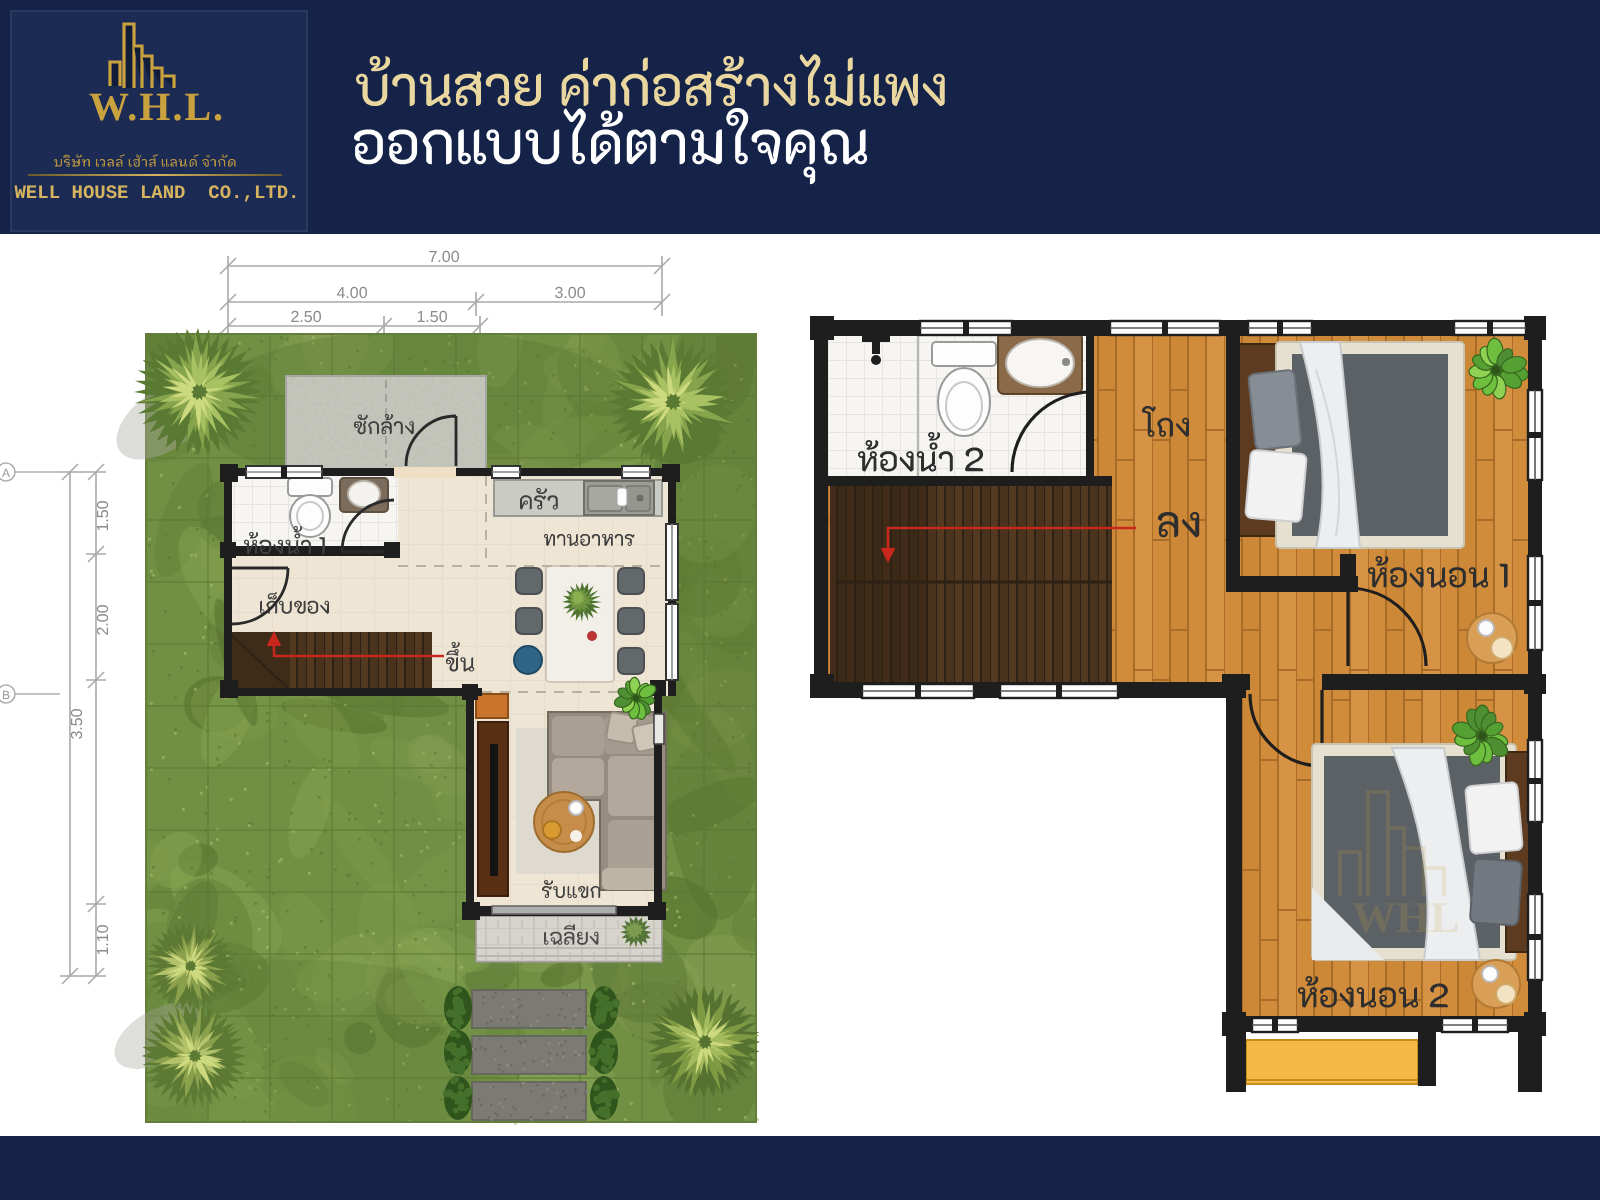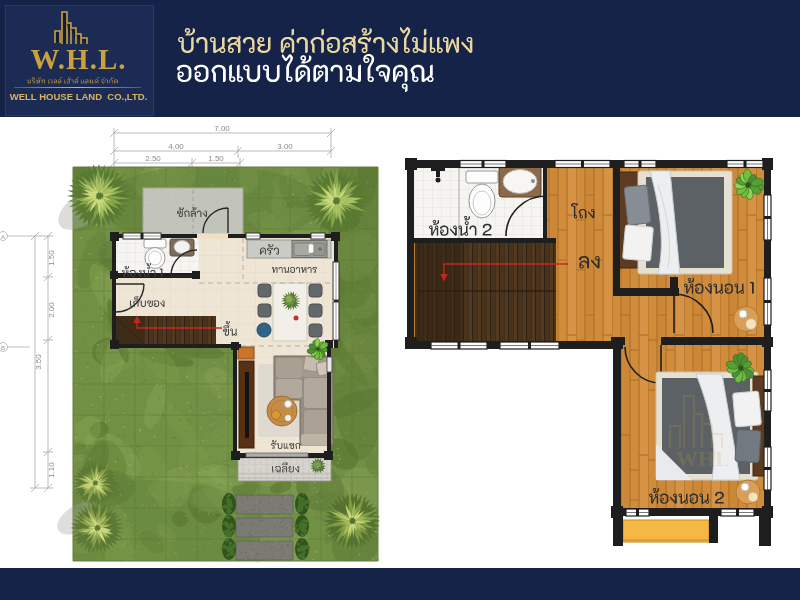--- a/index.html
+++ b/index.html
@@ -10,26 +10,26 @@
 <svg class="abs" style="left:52px;top:9px" width="40" height="40" viewBox="0 0 40 40">
 <g stroke="#c9a23f" stroke-width="1.6" fill="#101c3a">
 <path d="M3,34 L3,22 L8,22 L8,34"></path>
 <path d="M10,35 L10,3 L15,3 L15,35"></path>
 <path d="M15,14 L19,14 L19,35"></path>
 <path d="M19,19 L24,19 L24,35"></path>
 <path d="M24,25 L29,25 L29,35"></path>
 <path d="M29,29 L35,29 L35,35"></path>
 </g>
     </svg>
-<div class="abs" style="left:6px;top:43px;width:145px;text-align:center;font-family:'Liberation Serif',serif;font-weight:bold;font-size:29px;color:#c9a23f;letter-spacing:1px">W.H.L.</div>
+<div class="abs" style="left:6px;top:43px;width:145px;text-align:center;font-family:'Liberation Serif',serif;font-weight:bold;font-size:20px;color:#c9a23f;letter-spacing:1px">W.H.L.</div>
 <svg style="position:absolute;left:26px;top:76px" width="92.9" height="8.5" viewBox="0 0 92.9 8.5">
       <path d="M88.8,3.8L88.1,4.6L88.1,7.2L89.4,7.2L90.4,6.2L90.6,5.8L90.6,5.2L90.2,4.9L89.6,4.9L89.2,5.2L89.2,5.8L89.8,6.2L89.1,6.9L88.8,6.8L88.8,4.9L88.9,4.5L89.2,4.1L89.6,4.0L90.2,4.0L90.9,4.4L91.1,4.9L91.1,7.2L91.8,7.2L91.8,4.6L91.5,4.1L91.1,3.8L90.5,3.5L89.4,3.5ZM90.0,5.1L90.2,5.4L90.2,5.8L89.9,6.0L89.6,5.8L89.6,5.4ZM83.8,3.8L83.1,4.4L83.0,5.0L83.6,5.4L83.6,7.2L84.2,7.2L84.1,4.9L83.9,4.9L83.6,4.6L84.1,4.1L84.5,4.0L85.1,4.0L85.8,4.4L86.0,4.9L86.0,7.2L86.6,7.2L86.6,4.5L86.5,4.2L86.0,3.8L85.4,3.5L84.4,3.5ZM79.8,3.6L79.2,4.2L79.6,4.5L80.2,4.0L80.8,4.0L81.2,4.4L81.2,7.2L82.0,7.2L82.0,4.5L81.8,3.9L81.1,3.5L80.1,3.5ZM75.1,4.0L75.1,4.5L75.4,4.6L76.2,4.0L77.0,4.0L77.5,4.2L77.8,4.6L77.8,6.6L77.5,6.9L77.2,6.9L77.0,6.6L77.0,5.2L76.6,4.9L75.9,4.9L75.5,5.2L75.5,5.9L75.9,6.2L76.4,6.4L76.5,7.0L77.0,7.4L77.8,7.4L78.2,7.1L78.4,6.9L78.4,4.4L77.9,3.8L77.2,3.5L76.1,3.5ZM76.1,5.1L76.4,5.1L76.6,5.4L76.6,5.8L76.4,6.0L76.1,6.0L75.9,5.8L75.9,5.4ZM69.4,3.8L68.8,4.6L68.8,7.2L70.0,7.2L71.0,6.2L71.2,5.8L71.2,5.2L70.9,4.9L70.2,4.9L69.9,5.2L69.9,5.8L70.4,6.2L69.8,6.9L69.4,6.8L69.4,4.9L69.5,4.5L69.9,4.1L70.2,4.0L70.9,4.0L71.5,4.4L71.8,4.9L71.8,7.2L72.4,7.2L72.4,4.6L72.1,4.1L71.8,3.8L71.1,3.5L70.0,3.5ZM70.6,5.1L70.9,5.4L70.9,5.8L70.5,6.0L70.2,5.8L70.2,5.4ZM63.5,3.6L63.4,4.5L63.5,4.8L64.1,5.0L64.1,7.2L65.0,7.2L66.0,6.8L66.5,7.4L67.1,7.4L67.6,7.0L67.6,6.4L67.1,6.0L67.0,3.5L66.4,3.5L66.2,6.2L66.0,6.2L65.0,6.8L64.9,4.0L64.4,3.5ZM66.8,6.2L67.0,6.2L67.2,6.5L67.2,6.9L67.0,7.1L66.8,7.1L66.5,6.9L66.5,6.5ZM64.1,3.8L64.4,4.0L64.4,4.4L64.0,4.6L63.6,4.1ZM59.4,3.9L59.1,4.4L59.5,4.6L60.4,4.0L61.1,4.0L61.8,4.6L61.6,5.1L60.1,5.1L59.8,5.2L59.4,5.6L59.2,6.0L59.2,6.8L59.4,7.0L59.9,7.4L60.5,7.4L60.9,7.0L60.9,6.4L60.5,6.0L59.9,5.9L60.2,5.5L61.8,5.6L61.8,7.2L62.4,7.2L62.4,4.4L62.2,4.1L61.4,3.5L60.1,3.5ZM60.2,6.2L60.6,6.8L60.1,7.1L59.9,6.9L59.9,6.5ZM57.0,3.5L57.0,7.0L57.4,7.4L58.0,7.4L58.4,7.1L58.5,6.5L58.2,6.1L57.6,5.9L57.6,3.5ZM57.6,6.2L57.9,6.2L58.1,6.5L58.1,6.9L57.9,7.1L57.6,7.1L57.4,6.9L57.4,6.5ZM54.9,3.5L54.9,6.9L55.4,7.4L56.0,7.4L56.4,7.0L56.4,6.4L56.0,6.0L55.5,5.9L55.5,3.5ZM55.8,6.2L56.0,6.5L56.0,6.9L55.8,7.1L55.4,7.0L55.4,6.4ZM45.2,3.6L44.8,4.2L45.1,4.5L45.8,4.0L46.2,4.0L46.8,4.4L46.8,7.2L47.5,7.2L47.5,4.5L47.2,3.9L46.6,3.5L45.6,3.5ZM38.4,3.5L38.4,6.9L38.9,7.4L39.5,7.4L39.9,7.0L39.9,6.4L39.5,6.0L39.0,5.9L39.0,3.5ZM39.2,6.2L39.5,6.5L39.5,6.9L39.2,7.1L38.9,7.0L38.9,6.4ZM32.2,3.9L32.0,4.4L32.4,4.6L33.2,4.0L34.0,4.0L34.6,4.6L34.5,5.1L33.0,5.1L32.6,5.2L32.2,5.6L32.1,6.0L32.1,6.8L32.2,7.0L32.8,7.4L33.4,7.4L33.8,7.0L33.8,6.4L33.4,6.0L32.8,5.9L33.1,5.5L34.6,5.6L34.6,7.2L35.2,7.2L35.2,4.4L35.1,4.1L34.2,3.5L33.0,3.5ZM33.1,6.2L33.5,6.8L33.0,7.1L32.8,6.9L32.8,6.5ZM27.9,3.9L27.6,4.4L28.0,4.6L28.9,4.0L29.6,4.0L30.2,4.6L30.1,5.1L28.6,5.1L28.2,5.2L27.9,5.6L27.8,6.0L27.8,6.8L27.9,7.0L28.4,7.4L29.0,7.4L29.4,7.0L29.4,6.4L29.0,6.0L28.4,5.9L28.8,5.5L30.2,5.6L30.2,7.2L30.9,7.2L30.9,4.4L30.8,4.1L29.9,3.5L28.6,3.5ZM28.8,6.2L29.1,6.8L28.6,7.1L28.4,6.9L28.4,6.5ZM24.2,3.6L23.8,4.2L24.1,4.5L24.8,4.0L25.2,4.0L25.9,4.6L25.8,6.0L25.4,6.0L25.0,6.4L25.0,7.0L25.4,7.4L26.2,7.2L26.5,6.9L26.5,4.4L26.2,3.9L25.6,3.5L24.6,3.5ZM25.8,6.2L26.1,6.8L25.6,7.1L25.4,6.9L25.4,6.5ZM22.0,3.5L22.0,6.9L22.5,7.4L23.1,7.4L23.5,7.0L23.5,6.4L23.1,6.0L22.6,5.9L22.6,3.5ZM22.9,6.2L23.1,6.5L23.1,6.9L22.9,7.1L22.5,7.0L22.5,6.4ZM15.1,3.6L15.0,4.5L15.1,4.8L15.8,5.0L15.8,7.2L16.5,7.2L16.5,5.0L17.5,4.0L17.9,4.0L18.2,4.4L18.2,7.2L19.0,7.2L19.0,4.5L18.6,3.6L18.4,3.5L17.2,3.6L16.6,4.4L16.2,3.6L16.0,3.5ZM15.8,3.8L16.0,4.0L16.0,4.4L15.6,4.6L15.2,4.1ZM9.9,3.9L9.9,4.5L10.2,4.9L10.8,5.0L10.6,6.8L10.1,6.8L10.1,7.2L13.0,7.2L13.8,6.8L13.9,5.8L14.1,5.6L14.1,5.2L13.9,5.1L13.9,3.5L13.2,3.5L12.9,5.1L12.9,4.8L12.5,4.4L12.0,4.4L11.8,4.6L11.6,5.0L11.9,5.5L13.2,5.8L13.2,6.2L12.8,6.8L11.4,6.6L11.4,4.0L11.2,3.8L10.9,3.5L10.2,3.5ZM12.1,4.6L12.4,4.6L12.6,4.9L12.6,5.1L12.4,5.4L12.0,5.2ZM10.6,3.8L11.0,4.2L10.5,4.6L10.1,4.1ZM6.8,3.6L6.2,4.0L6.0,4.5L6.0,5.2L7.9,5.4L8.1,5.6L8.0,6.0L7.6,6.0L7.2,6.4L7.2,7.0L7.6,7.4L8.4,7.4L8.8,7.0L8.8,5.4L8.6,5.1L8.1,4.9L6.6,4.8L6.6,4.5L7.2,4.0L8.0,4.0L8.4,4.1L8.8,4.5L9.0,4.0L8.8,3.8L8.1,3.5L7.1,3.5ZM7.9,6.2L8.1,6.2L8.4,6.5L8.4,6.9L8.1,7.1L7.9,7.1L7.6,6.9L7.6,6.5ZM1.5,3.5L1.1,3.9L1.1,4.5L1.5,4.9L2.0,5.0L1.9,6.8L1.4,6.8L1.4,7.2L4.1,7.2L4.6,7.0L5.0,6.4L5.0,3.5L4.4,3.5L4.4,6.1L3.9,6.8L2.6,6.6L2.6,4.0L2.1,3.5ZM1.9,3.8L2.2,4.2L1.8,4.6L1.4,4.1ZM51.8,3.1L51.1,3.1L50.9,3.6L49.5,3.5L48.6,4.0L48.5,4.4L48.9,4.6L49.8,4.0L50.5,4.0L51.1,4.6L51.0,5.1L49.5,5.1L49.1,5.2L48.8,5.6L48.6,6.8L49.0,7.2L49.9,7.4L50.2,7.0L50.2,6.4L49.9,6.0L49.2,5.9L49.6,5.5L51.1,5.6L51.1,7.2L51.8,7.2L51.8,4.4L51.6,4.1ZM49.6,6.2L50.0,6.8L49.5,7.1L49.2,6.9L49.2,6.5ZM44.0,3.1L43.2,3.1L43.1,3.6L41.6,3.5L40.6,4.0L40.5,4.2L40.9,4.6L41.4,4.1L41.8,4.0L42.5,4.0L43.2,4.6L43.2,6.5L42.9,6.9L41.9,6.9L41.5,6.5L41.6,6.1L42.1,6.0L42.4,5.6L42.4,5.2L42.1,4.9L41.2,4.8L40.9,5.1L40.9,6.8L41.4,7.2L41.8,7.4L43.0,7.4L43.4,7.2L43.9,6.8L43.9,4.4L43.6,4.0L44.0,3.5ZM41.5,5.0L41.8,5.0L42.0,5.2L42.0,5.6L41.8,5.9L41.5,5.9L41.2,5.6L41.2,5.2ZM77.5,1.5L77.2,1.9L77.4,2.5L77.8,2.8L78.4,2.8L78.8,2.4L78.8,1.8L78.4,1.4ZM77.9,1.6L78.1,1.6L78.4,1.9L78.4,2.2L78.1,2.5L77.9,2.5L77.6,2.2L77.6,1.9ZM5.6,2.4L5.6,2.8L8.9,2.8L8.9,2.1L8.4,1.6L7.8,1.4L6.8,1.4L6.4,1.5L5.9,1.9ZM6.2,2.2L6.9,1.9L7.8,1.9L8.4,2.4ZM84.8,1.8L85.0,2.5L85.5,2.8L86.8,2.8L87.4,2.5L87.6,2.2L87.8,1.4L87.1,1.4L87.1,1.9L86.6,2.4L85.9,2.2L86.1,2.0L86.1,1.6L85.8,1.2L85.2,1.2ZM85.4,1.5L85.8,1.6L85.9,1.9L85.8,2.1L85.4,2.2L85.1,2.0L85.1,1.8ZM42.2,2.8L44.1,2.8L44.4,2.5L44.8,1.6L44.2,1.6L44.0,2.4L43.0,2.4L43.4,2.1L43.4,1.5L43.1,1.2L42.5,1.2L42.1,1.6L42.1,2.0L42.5,2.4ZM42.9,1.5L43.1,1.8L43.1,2.0L42.8,2.2L42.5,2.0L42.5,1.8ZM11.9,1.8L12.1,2.5L12.6,2.8L13.9,2.8L14.5,2.5L14.8,2.2L14.9,1.4L14.2,1.4L14.2,1.9L13.8,2.4L13.0,2.2L13.2,2.0L13.2,1.6L12.9,1.2L12.4,1.2ZM12.5,1.5L12.9,1.6L13.0,1.9L12.9,2.1L12.5,2.2L12.2,2.0L12.2,1.8ZM73.4,1.1L72.9,1.0L72.8,1.4L71.1,1.6L70.9,1.9L71.0,2.6L71.2,2.8L72.1,2.6L72.1,2.0L73.2,1.8ZM71.5,1.8L71.9,1.9L72.0,2.1L71.9,2.4L71.5,2.5L71.2,2.2L71.2,2.0ZM52.9,1.1L52.4,1.0L52.2,1.4L50.6,1.6L50.4,1.9L50.5,2.6L50.8,2.8L51.6,2.6L51.6,2.0L52.8,1.8ZM51.0,1.8L51.4,1.9L51.5,2.1L51.4,2.4L51.0,2.5L50.8,2.2L50.8,2.0ZM36.4,1.1L35.9,1.0L35.8,1.4L34.1,1.6L33.9,1.9L34.0,2.6L34.2,2.8L35.1,2.6L35.1,2.0L36.2,1.8ZM34.5,1.8L34.9,1.9L35.0,2.1L34.9,2.4L34.5,2.5L34.2,2.2L34.2,2.0Z" fill="#b89440" fill-opacity="1.0" fill-rule="evenodd"></path>
     </svg>
 <div class="abs" style="left:14px;top:87px;width:127px;height:1px;background:linear-gradient(90deg,#6a5a2a,#d6b45f,#6a5a2a)"></div>
-<div class="abs" style="left:6px;top:91px;width:145px;text-align:center;font-family:Liberation Sans, sans-serif;font-weight:bold;font-size:9.5px;color:#d6b45f;letter-spacing:0px">WELL&nbsp;HOUSE&nbsp;LAND&nbsp;&nbsp;CO.,LTD.</div>
+<div class="abs" style="left:6px;top:91px;width:145px;text-align:center;font-family:Liberation Mono, monospace;font-weight:bold;font-size:9.5px;color:#d6b45f;letter-spacing:0px">WELL&nbsp;HOUSE&nbsp;LAND&nbsp;&nbsp;CO.,LTD.</div>
 <svg style="position:absolute;left:177px;top:26px" width="296.5" height="28.1" viewBox="0 0 296.5 28.1">
       <path d="M291.9,10.9L290.9,11.2L290.0,12.1L289.6,13.0L289.6,14.2L290.0,15.1L290.8,15.9L291.6,16.2L293.5,16.1L292.9,16.5L292.9,23.1L293.8,24.1L293.5,24.2L286.2,16.2L285.2,15.4L284.8,15.8L284.5,16.2L284.4,17.0L284.5,17.1L284.5,17.5L285.1,18.5L293.0,27.0L293.6,27.0L294.8,26.5L295.2,25.9L295.4,25.5L295.4,13.0L294.9,11.9L294.0,11.1L293.2,10.9ZM292.1,12.2L293.1,12.4L293.8,13.0L293.9,13.4L293.8,14.2L293.1,14.9L292.8,15.0L291.9,14.9L291.1,14.0L291.1,13.2L291.2,13.0ZM266.5,11.6L265.8,13.0L265.8,14.2L266.1,15.1L266.9,15.9L267.8,16.2L269.6,16.1L269.0,16.5L269.0,25.2L269.4,26.1L269.9,26.6L270.8,27.0L271.4,27.0L274.8,18.0L275.5,16.4L276.4,18.2L279.6,26.9L280.2,27.0L281.1,26.6L281.6,26.1L282.0,25.2L282.0,10.9L281.2,10.9L280.2,11.2L279.8,11.8L279.5,12.4L279.5,20.5L280.4,22.6L280.2,23.0L280.0,22.8L276.5,13.5L275.8,12.8L275.2,12.8L274.8,13.1L272.9,17.8L271.5,21.6L271.0,22.6L270.6,22.8L271.5,20.6L271.5,13.0L271.2,12.2L270.4,11.2L269.4,10.9L268.0,10.9L267.5,11.0ZM268.2,12.2L269.2,12.4L269.8,12.9L270.0,13.5L269.8,14.4L269.2,14.9L268.9,15.0L268.0,14.9L267.2,14.0L267.2,13.2L267.4,13.0ZM261.9,10.9L260.9,11.2L260.2,11.9L260.0,12.5L260.0,24.8L260.2,25.5L261.2,26.6L262.2,27.0L263.5,27.0L264.5,26.6L265.4,25.8L265.8,24.9L265.8,23.6L265.2,22.5L264.2,21.8L263.9,21.6L262.8,21.6L261.6,22.0L262.0,21.6L262.4,21.5L262.5,10.9ZM262.6,22.9L263.5,23.0L264.2,23.9L264.2,24.6L264.1,24.9L263.2,25.6L262.2,25.5L261.8,25.0L261.5,24.2L261.8,23.5L262.2,23.0ZM254.6,10.9L253.6,11.2L253.0,11.9L252.8,12.5L252.8,24.6L253.2,25.9L254.0,26.6L255.0,27.0L256.2,27.0L257.2,26.6L258.1,25.8L258.5,24.9L258.5,23.6L258.0,22.5L257.0,21.8L256.6,21.6L255.5,21.6L254.4,22.0L254.8,21.6L255.1,21.5L255.2,10.9ZM255.4,22.9L256.2,23.0L257.0,23.9L257.0,24.6L256.9,24.9L256.0,25.6L255.0,25.5L254.4,24.8L254.4,23.8L254.5,23.5L255.0,23.0ZM235.8,11.6L235.0,13.0L235.0,14.2L235.4,15.1L236.1,15.9L237.0,16.2L238.9,16.1L238.2,16.5L238.1,21.5L237.6,21.5L236.8,21.9L236.0,22.6L235.8,23.1L235.6,24.9L236.2,26.1L237.4,26.9L239.1,27.0L240.2,26.5L240.8,26.0L241.5,24.4L247.1,27.0L247.8,27.0L248.6,26.6L249.0,26.2L249.4,25.4L249.4,10.9L248.6,10.9L247.4,11.4L246.9,12.0L246.8,12.4L246.5,24.5L240.9,21.9L240.8,13.1L240.6,12.6L240.1,11.8L239.8,11.4L238.5,10.9L236.8,11.0ZM238.2,22.8L239.1,22.9L239.6,23.4L239.9,23.9L239.8,24.9L238.9,25.6L237.9,25.5L237.2,24.9L237.1,24.5L237.1,23.9L237.4,23.4L237.9,22.9ZM237.5,12.2L238.5,12.4L239.1,13.1L239.1,14.1L239.0,14.4L238.5,14.9L238.1,15.0L237.2,14.9L236.5,14.0L236.5,13.2L236.6,13.0ZM217.2,10.9L216.2,11.2L215.4,12.1L215.0,13.0L215.0,14.2L215.4,15.1L216.1,15.9L217.0,16.2L218.9,16.1L218.2,16.5L218.2,23.1L219.1,24.1L218.9,24.2L211.6,16.2L210.6,15.4L210.1,15.8L209.9,16.2L209.8,17.0L209.9,17.1L209.9,17.5L210.5,18.5L218.4,27.0L219.0,27.0L220.1,26.5L220.6,25.9L220.8,25.5L220.8,13.0L220.2,11.9L219.4,11.1L218.6,10.9ZM217.5,12.2L218.5,12.4L219.1,13.0L219.2,13.4L219.1,14.2L218.5,14.9L218.1,15.0L217.2,14.9L216.5,14.0L216.5,13.2L216.6,13.0ZM198.9,11.4L197.6,12.1L196.6,13.2L196.1,14.5L196.1,15.8L196.2,16.1L197.1,17.0L197.9,17.2L198.8,17.2L198.6,15.8L198.8,15.1L199.1,14.4L200.2,13.4L201.1,13.1L202.5,13.1L203.5,13.5L204.2,14.2L204.8,15.8L204.8,27.0L206.0,26.9L206.8,26.5L207.2,25.9L207.4,25.5L207.4,15.4L207.0,13.9L206.4,12.8L205.5,11.9L204.0,11.1L202.9,10.9L200.8,10.9ZM193.0,11.0L192.6,11.1L192.0,12.5L192.0,13.1L191.0,12.1L190.2,11.6L189.0,11.1L187.9,10.9L185.8,10.9L183.9,11.4L182.8,12.0L181.8,13.0L181.1,14.1L180.9,15.0L180.9,16.2L181.2,16.8L183.0,17.4L187.6,18.5L187.9,18.8L188.0,21.5L188.2,21.5L188.6,21.8L188.6,22.1L187.6,21.6L186.6,21.6L185.8,22.0L185.0,22.8L184.6,23.6L184.6,24.9L185.0,25.8L185.5,26.4L186.4,26.9L186.9,27.0L188.2,27.0L189.4,26.5L189.9,26.0L190.4,25.1L190.5,24.6L190.5,18.2L190.1,17.4L189.4,16.9L186.8,16.1L184.4,15.6L183.5,15.2L183.6,14.5L184.2,13.8L185.1,13.2L186.1,13.0L187.6,13.0L188.8,13.2L189.5,13.6L190.8,14.8L191.1,15.5L191.5,15.9L192.4,16.0L193.0,15.6L194.2,13.1L194.2,12.2L194.0,11.8L193.5,11.2ZM187.1,22.9L187.9,22.9L188.1,23.0L188.9,23.9L188.9,24.6L188.8,24.9L187.9,25.6L186.9,25.5L186.1,24.6L186.1,23.9L186.4,23.4ZM153.5,11.1L152.4,11.5L151.1,12.1L150.0,13.2L149.6,14.1L149.8,15.4L150.2,15.9L150.8,16.1L152.2,16.2L152.1,15.2L152.4,14.5L153.1,13.8L154.1,13.2L155.4,13.0L157.1,13.0L158.2,13.2L159.0,13.6L160.0,14.6L160.4,15.8L160.4,21.9L160.2,22.5L159.9,23.2L159.2,24.0L158.5,24.5L157.2,24.9L155.5,24.9L154.4,24.6L153.2,24.0L152.8,23.4L152.6,22.4L152.4,22.4L152.1,22.1L154.0,22.2L154.9,21.9L155.8,20.8L155.9,20.4L155.9,19.2L155.6,18.5L154.9,17.6L153.8,17.1L152.4,17.1L151.9,17.2L151.0,17.8L150.5,18.4L150.1,19.4L150.1,22.8L150.4,23.8L150.8,24.5L151.8,25.6L152.5,26.1L154.0,26.8L155.2,27.0L157.5,27.0L159.4,26.5L160.5,25.9L161.8,24.8L162.2,24.0L162.9,22.2L162.9,15.4L162.5,14.1L161.9,13.1L161.0,12.2L159.1,11.2L157.4,10.9L155.0,10.9ZM151.8,21.9L152.0,21.8L152.2,22.0L152.0,22.1ZM152.8,18.5L153.4,18.5L153.9,18.8L154.4,19.5L154.4,20.1L154.1,20.6L153.4,21.1L152.8,21.1L152.2,20.9L151.8,20.1L151.8,19.5L152.0,19.0ZM136.4,12.0L134.6,13.6L133.5,15.6L133.5,16.5L135.1,19.2L135.1,25.5L135.5,26.2L136.5,26.9L137.6,27.0L137.6,18.9L136.1,16.2L136.2,15.5L137.2,14.2L138.8,13.4L139.8,13.1L141.1,13.1L142.5,13.5L143.2,14.0L143.8,14.6L144.2,16.0L144.2,27.0L145.0,27.0L146.2,26.5L146.8,25.9L146.9,25.5L146.9,15.8L146.5,14.4L145.9,13.2L144.4,11.9L143.1,11.2L141.5,10.9L139.5,10.9L137.9,11.2ZM122.2,11.4L121.0,12.1L120.0,13.2L119.5,14.5L119.5,15.8L119.6,16.1L120.5,17.0L121.2,17.2L122.1,17.2L122.0,15.8L122.1,15.1L122.5,14.4L123.6,13.4L124.5,13.1L125.9,13.1L126.9,13.5L127.6,14.2L128.1,15.8L128.1,27.0L129.4,26.9L130.1,26.5L130.6,25.9L130.8,25.5L130.8,15.4L130.4,13.9L129.8,12.8L128.9,11.9L127.4,11.1L126.2,10.9L124.1,10.9ZM106.4,12.0L104.9,13.4L104.4,14.1L103.8,16.0L103.8,25.2L104.1,26.1L104.6,26.6L105.1,26.9L106.1,27.0L108.4,21.6L108.1,20.5L109.0,21.4L109.9,21.8L111.5,21.6L112.1,21.2L112.8,20.5L113.0,19.8L113.0,18.6L112.5,17.5L111.8,16.9L111.0,16.6L109.8,16.6L108.6,17.1L108.0,17.9L105.9,23.2L105.6,23.5L105.5,23.1L106.1,21.5L106.1,16.1L106.5,15.1L107.5,14.0L108.6,13.4L109.8,13.1L111.2,13.1L112.2,13.4L113.2,13.9L114.1,14.8L114.6,15.6L114.8,16.2L114.8,27.0L115.4,27.0L116.4,26.6L117.0,26.0L117.2,25.5L117.2,15.9L117.0,14.9L116.2,13.5L115.0,12.2L114.2,11.8L112.8,11.1L111.5,10.9L109.5,10.9L108.8,11.0L107.2,11.5ZM110.0,18.0L110.6,18.0L111.5,18.6L111.6,19.6L111.0,20.4L110.0,20.5L109.1,19.8L109.1,18.9ZM82.9,11.0L81.9,11.5L81.0,12.4L80.6,13.0L80.2,14.2L80.2,16.0L80.5,16.9L81.0,17.9L81.6,18.6L82.6,19.0L83.0,18.9L83.5,19.0L82.0,19.8L80.8,21.0L80.4,22.0L80.4,23.2L80.6,24.1L81.1,25.0L81.6,25.5L82.5,26.1L84.1,26.8L85.5,27.0L88.0,27.0L90.0,26.5L91.0,26.0L92.1,25.1L92.9,24.1L93.5,22.4L93.5,10.9L92.8,10.9L91.8,11.2L91.2,11.8L91.0,12.2L91.0,21.9L90.9,22.5L90.4,23.4L89.8,24.0L88.8,24.5L87.8,24.8L85.9,24.8L84.8,24.5L84.0,24.1L83.1,23.1L83.0,22.8L83.1,21.4L84.0,20.4L85.0,20.0L87.1,20.0L87.8,19.5L87.9,19.2L87.9,18.5L87.6,18.1L87.1,17.9L84.4,17.9L83.4,17.5L82.6,16.8L82.4,16.2L82.2,15.0L83.0,15.8L83.9,16.1L85.0,16.1L86.0,15.8L86.8,15.0L87.1,14.1L87.0,12.5L86.8,12.0L86.1,11.4L84.9,10.9ZM83.9,12.2L84.6,12.2L84.9,12.4L85.6,13.2L85.5,14.1L84.6,14.9L83.9,14.9L83.6,14.8L82.9,13.9L83.0,13.0ZM68.9,11.4L67.2,12.4L66.2,13.6L65.9,14.6L65.9,15.9L66.0,16.2L66.6,17.0L67.5,17.4L68.5,17.4L68.4,15.9L68.8,14.8L69.6,13.8L70.2,13.4L71.1,13.1L73.1,13.2L73.9,13.6L74.5,14.2L74.9,15.1L75.0,15.9L75.1,21.5L75.8,21.9L75.5,22.0L74.8,21.6L73.8,21.6L72.9,22.0L72.1,22.8L71.8,23.6L71.8,24.9L72.0,25.6L72.8,26.5L73.9,27.0L75.2,27.0L76.2,26.6L77.0,25.9L77.5,24.6L77.5,15.4L77.1,13.9L76.5,12.8L75.6,11.9L74.8,11.4L73.6,11.0L72.9,10.9L70.8,10.9ZM74.2,22.9L75.2,23.0L75.9,23.8L75.9,24.8L75.8,25.0L75.2,25.5L74.9,25.6L74.0,25.5L73.2,24.6L73.2,23.9L73.5,23.4ZM33.8,11.5L33.2,12.1L32.9,13.0L32.9,14.2L33.2,15.1L34.0,15.9L34.9,16.2L36.8,16.1L36.1,16.5L36.1,25.9L36.4,26.5L37.1,27.0L38.1,27.0L38.8,26.8L42.5,24.5L43.0,25.9L43.8,26.6L44.2,26.9L46.0,27.0L46.5,26.9L47.4,26.4L48.1,25.5L48.4,24.8L48.2,23.1L48.0,22.6L47.4,22.0L46.9,21.8L47.2,21.4L47.6,20.6L47.6,10.9L46.9,10.9L45.6,11.4L45.1,12.0L45.0,12.4L45.0,20.1L44.9,20.5L44.2,21.1L38.8,24.4L38.6,13.1L38.5,12.6L38.0,11.8L37.6,11.4L36.4,10.9L35.1,10.9L34.6,11.0ZM45.2,22.8L45.8,22.8L46.2,23.0L46.9,23.9L46.8,24.9L46.1,25.5L45.8,25.6L44.9,25.5L44.2,24.9L44.1,24.5L44.1,23.9L44.4,23.4ZM35.4,12.2L36.4,12.4L36.9,12.9L37.1,13.6L36.9,14.4L36.4,14.9L36.0,15.0L35.1,14.9L34.4,14.0L34.4,13.2L34.5,13.0ZM21.9,11.4L20.6,12.1L19.6,13.2L19.1,14.5L19.1,15.8L19.2,16.1L20.1,17.0L20.9,17.2L21.8,17.2L21.6,15.8L21.8,15.1L22.1,14.4L23.2,13.4L24.1,13.1L25.5,13.1L26.5,13.5L27.2,14.2L27.8,15.8L27.8,27.0L29.0,26.9L29.8,26.5L30.2,25.9L30.4,25.5L30.4,15.4L30.0,13.9L29.4,12.8L28.5,11.9L27.0,11.1L25.9,10.9L23.8,10.9ZM1.9,11.5L1.4,12.1L1.0,13.0L1.0,14.2L1.4,15.1L2.1,15.9L3.0,16.2L4.9,16.1L4.2,16.5L4.2,22.1L4.8,23.9L5.4,24.9L6.2,25.8L7.0,26.2L8.2,26.8L9.4,27.0L11.5,27.0L12.2,26.9L13.4,26.5L14.6,25.8L15.5,24.9L16.0,24.1L16.6,22.2L16.6,10.9L15.5,11.0L14.8,11.4L14.2,12.0L14.1,12.4L14.1,21.9L13.9,22.8L13.5,23.4L12.8,24.1L11.1,24.8L9.8,24.8L8.4,24.2L7.5,23.5L7.0,22.6L6.8,21.6L6.8,13.0L6.2,11.9L5.8,11.4L4.5,10.9L3.2,10.9L2.8,11.0ZM3.5,12.2L4.5,12.4L5.0,12.9L5.2,13.6L5.0,14.4L4.5,14.9L4.1,15.0L3.2,14.9L2.5,14.0L2.5,13.2L2.6,13.0ZM178.0,10.0L177.2,9.8L176.5,9.8L176.6,11.2L176.2,11.9L175.1,11.2L173.4,10.9L171.0,10.9L169.6,11.1L167.5,12.0L165.9,13.6L165.6,14.2L165.6,15.2L165.9,15.8L166.5,16.2L167.5,16.5L168.2,16.2L168.1,15.4L168.5,14.5L169.1,13.9L170.2,13.2L171.4,13.0L173.1,13.0L174.1,13.2L174.9,13.6L175.2,14.0L174.2,15.1L172.1,16.6L171.6,16.9L169.9,17.0L168.4,17.6L167.1,18.8L166.6,19.5L166.1,21.1L166.1,24.8L166.8,26.0L167.5,26.6L168.4,27.0L170.1,26.9L171.1,26.2L171.8,25.2L171.9,24.9L171.9,23.6L171.1,22.2L170.6,21.9L169.9,21.6L168.9,21.6L167.8,22.0L168.4,21.5L168.6,20.4L169.1,19.6L170.1,19.0L171.1,18.8L172.5,18.8L173.6,19.0L174.9,19.8L175.5,20.5L175.9,21.2L176.1,22.2L176.1,27.0L177.2,26.9L178.1,26.4L178.6,25.5L178.6,15.4L178.0,13.5L178.4,13.0L178.8,12.0L178.8,11.0L178.6,10.6ZM168.8,22.9L169.6,23.0L170.4,23.9L170.2,24.9L169.4,25.6L168.8,25.6L168.2,25.4L167.8,24.8L167.8,23.8L167.9,23.5L168.4,23.0ZM176.0,15.8L176.1,18.1L176.6,19.1L175.4,17.9L174.6,17.5L174.2,17.1ZM62.9,10.0L62.1,9.8L61.4,9.8L61.5,11.2L61.1,11.9L60.0,11.2L58.2,10.9L55.9,10.9L54.5,11.1L52.4,12.0L50.8,13.6L50.5,14.2L50.5,15.2L50.8,15.8L51.4,16.2L52.4,16.5L53.1,16.2L53.0,15.4L53.4,14.5L54.0,13.9L55.1,13.2L56.2,13.0L58.0,13.0L59.0,13.2L59.8,13.6L60.1,14.0L59.1,15.1L57.0,16.6L56.5,16.9L54.8,17.0L53.2,17.6L52.0,18.8L51.5,19.5L51.0,21.1L51.0,24.8L51.6,26.0L52.4,26.6L53.2,27.0L55.0,26.9L56.0,26.2L56.6,25.2L56.8,24.9L56.8,23.6L56.0,22.2L55.5,21.9L54.8,21.6L53.8,21.6L52.6,22.0L53.2,21.5L53.5,20.4L54.0,19.6L55.0,19.0L56.0,18.8L57.4,18.8L58.5,19.0L59.8,19.8L60.4,20.5L60.8,21.2L61.0,22.2L61.0,27.0L62.1,26.9L63.0,26.4L63.5,25.5L63.5,15.4L62.9,13.5L63.2,13.0L63.6,12.0L63.6,11.0L63.5,10.6ZM53.6,22.9L54.5,23.0L55.2,23.9L55.1,24.9L54.2,25.6L53.6,25.6L53.1,25.4L52.6,24.8L52.6,23.8L52.8,23.5L53.2,23.0ZM60.9,15.8L61.0,18.1L61.5,19.1L60.2,17.9L59.5,17.5L59.1,17.1ZM249.4,2.8L248.1,2.9L247.6,3.1L247.0,3.9L246.9,4.2L246.9,9.5L247.6,9.5L248.6,9.1L249.1,8.6L249.4,8.1ZM146.9,2.8L145.6,2.9L145.1,3.1L144.5,3.9L144.4,4.2L144.4,9.5L145.1,9.5L146.1,9.1L146.6,8.6L146.9,8.1ZM117.0,2.8L115.8,2.9L115.2,3.1L114.6,3.9L114.5,4.2L114.5,9.5L115.2,9.5L116.2,9.1L116.8,8.6L117.0,8.1ZM184.6,3.9L184.8,5.5L185.5,6.4L186.4,6.8L187.5,6.6L187.9,6.8L187.0,7.1L186.5,7.8L185.8,8.1L185.4,8.5L185.4,9.2L186.0,9.6L188.0,9.6L189.8,9.4L191.5,8.9L192.8,8.2L194.2,6.8L194.6,6.0L194.9,5.0L194.9,3.6L194.5,2.9L193.8,2.4L192.4,2.1L192.6,3.1L192.6,4.5L192.4,5.5L191.9,6.4L190.5,7.5L188.2,8.2L187.6,8.1L188.6,7.8L189.4,7.0L189.9,6.0L190.0,4.0L189.5,2.9L189.1,2.5L188.0,2.0L186.6,2.0L185.5,2.5L184.9,3.2ZM187.0,3.4L187.9,3.5L188.5,4.2L188.4,5.1L187.6,5.8L186.8,5.6L186.1,4.9L186.2,4.0ZM7.8,3.9L7.9,5.5L8.6,6.4L9.5,6.8L10.6,6.6L11.0,6.8L10.1,7.1L9.6,7.8L8.9,8.1L8.5,8.5L8.5,9.2L9.1,9.6L11.1,9.6L12.9,9.4L14.6,8.9L15.9,8.2L17.4,6.8L17.8,6.0L18.0,5.0L18.0,3.6L17.6,2.9L16.9,2.4L15.5,2.1L15.8,3.1L15.8,4.5L15.5,5.5L15.0,6.4L13.6,7.5L11.4,8.2L10.8,8.1L11.8,7.8L12.5,7.0L13.0,6.0L13.1,4.0L12.6,2.9L12.2,2.5L11.1,2.0L9.8,2.0L8.6,2.5L8.0,3.2ZM10.1,3.4L11.0,3.5L11.6,4.2L11.5,5.1L10.8,5.8L9.9,5.6L9.2,4.9L9.4,4.0ZM223.6,1.1L223.1,1.6L222.9,2.1L223.0,3.4L225.6,7.0L226.1,7.4L226.6,7.5L227.1,7.4L228.1,6.4L230.0,4.0L230.4,3.8L230.9,4.5L230.9,5.4L230.6,6.2L227.9,10.9L227.2,12.2L227.0,13.4L227.0,24.6L227.5,25.9L228.5,26.8L229.2,27.0L231.0,26.9L232.0,26.2L232.4,25.8L232.8,24.9L232.8,23.6L232.2,22.5L231.5,21.9L230.9,21.6L229.8,21.6L229.4,21.9L229.0,21.8L229.4,21.5L229.5,13.5L229.9,11.9L230.8,10.1L231.6,8.9L232.9,6.6L233.2,5.4L233.2,4.0L233.1,3.5L232.8,2.8L231.9,1.8L230.9,1.1L230.0,1.1L229.2,1.9L227.4,4.2L226.5,4.8L224.2,1.5L223.9,1.1ZM229.6,22.9L230.5,23.0L231.2,23.9L231.2,24.6L231.1,24.9L230.2,25.6L229.2,25.5L228.6,24.8L228.6,23.8L228.8,23.5L229.2,23.0Z" fill="#e9d79f" fill-opacity="1.0" fill-rule="evenodd"></path>
     </svg>
 <svg style="position:absolute;left:176px;top:53px" width="258.8" height="40.2" viewBox="0 0 258.8 40.2">
       <path d="M228.0,30.4L227.0,30.8L226.1,31.6L225.8,32.5L225.8,33.8L226.1,34.6L226.9,35.4L227.8,35.8L228.9,35.8L229.9,35.5L229.5,35.9L229.0,36.0L229.0,39.1L229.9,39.0L230.8,38.6L231.2,38.1L231.6,37.4L231.6,32.6L231.2,31.6L230.6,30.9L229.4,30.4ZM228.4,31.8L229.2,31.9L229.9,32.5L230.0,32.9L229.9,33.8L229.0,34.5L228.1,34.4L227.4,33.5L227.4,32.8L227.5,32.5ZM235.4,15.1L234.9,16.0L234.4,17.4L235.0,18.8L236.2,20.9L236.2,26.5L236.8,27.9L237.5,28.6L238.8,29.1L240.1,29.1L240.9,28.9L241.8,28.2L242.1,27.8L242.5,26.8L242.5,25.5L242.2,24.8L241.5,23.9L240.4,23.4L239.2,23.4L238.1,23.8L238.6,23.2L239.0,23.1L239.0,20.8L238.4,19.2L237.2,17.4L237.9,16.1L238.9,15.1L240.2,14.4L240.8,14.2L242.9,14.2L243.8,14.5L244.4,14.9L245.0,15.5L245.5,16.5L245.6,17.0L245.6,27.8L245.9,28.5L246.2,28.9L246.8,29.1L247.9,29.1L248.2,29.0L251.2,26.5L251.6,27.8L252.5,28.6L253.8,29.1L255.1,29.1L255.9,28.9L256.5,28.5L257.2,27.6L257.6,26.8L257.5,25.0L257.1,24.2L256.0,23.4L256.6,22.6L256.8,22.2L256.8,11.8L256.0,11.8L255.1,12.0L254.2,12.8L254.0,13.4L254.0,21.6L253.9,22.0L253.1,22.8L248.5,26.2L248.4,17.1L248.0,15.5L247.5,14.5L246.1,13.0L244.5,12.1L242.8,11.8L240.8,11.8L240.0,11.9L238.9,12.2L237.6,12.9L236.4,13.9ZM239.1,24.8L239.8,24.8L240.2,25.0L240.8,25.5L240.9,25.9L240.8,26.9L240.2,27.4L239.8,27.6L238.8,27.5L238.2,27.1L238.0,26.6L238.0,25.6L238.4,25.1ZM254.0,24.6L255.0,24.6L255.2,24.8L255.8,25.2L256.0,25.8L256.0,26.5L255.8,27.0L254.9,27.6L254.1,27.6L253.6,27.4L253.0,26.5L253.0,25.8L253.2,25.2ZM219.8,13.0L218.2,14.4L217.4,15.9L217.0,17.2L217.0,27.2L217.4,28.1L218.0,28.8L218.5,29.0L219.6,29.1L222.1,23.0L221.8,22.1L222.8,23.1L223.6,23.5L224.9,23.5L225.6,23.2L226.5,22.5L227.0,21.4L227.0,20.1L226.8,19.2L225.6,18.1L224.9,17.9L223.5,17.9L222.4,18.4L221.8,19.0L219.2,25.0L219.0,25.0L219.1,24.4L219.6,23.2L219.6,17.5L220.0,16.4L221.2,15.0L221.9,14.6L223.1,14.2L225.4,14.2L226.2,14.5L227.1,15.0L228.2,16.1L228.5,16.6L228.8,17.5L228.8,29.1L229.5,29.1L230.5,28.8L231.1,28.1L231.5,27.1L231.5,17.5L231.0,15.6L230.5,14.8L229.2,13.4L228.1,12.6L226.5,12.0L225.2,11.8L223.1,11.8L222.4,11.9L220.9,12.4ZM223.9,19.4L224.8,19.5L225.4,20.1L225.5,20.5L225.5,21.1L225.2,21.6L224.5,22.1L223.8,22.1L223.5,22.0L222.9,21.4L222.9,21.0L222.8,20.9L223.0,20.0L223.5,19.5ZM202.5,12.6L200.9,13.8L200.1,14.8L199.8,15.9L199.8,16.9L200.1,17.6L200.9,18.1L201.9,18.4L202.5,18.4L202.5,16.8L202.9,15.9L204.1,14.8L205.6,14.2L208.4,14.2L209.9,14.8L211.0,15.8L211.5,17.0L211.5,18.4L210.5,24.1L210.5,24.9L210.9,26.0L210.8,26.6L210.4,25.8L208.8,20.0L208.4,19.2L207.8,18.6L206.5,18.1L205.1,18.1L203.9,18.6L203.1,19.5L202.9,20.2L202.9,21.5L203.5,22.8L204.1,23.2L205.0,23.6L206.2,23.6L207.4,23.1L208.1,22.2L208.2,22.5L207.8,23.2L208.2,24.5L209.6,29.1L210.4,29.1L211.4,28.8L212.0,28.2L212.5,27.4L214.1,18.2L214.1,16.5L213.9,15.5L213.4,14.5L212.2,13.2L211.5,12.8L210.1,12.1L208.2,11.8L205.8,11.8L204.2,12.0ZM205.5,19.6L206.1,19.6L206.6,19.9L207.1,20.6L207.1,21.2L206.9,21.8L206.1,22.2L205.4,22.2L204.9,22.0L204.4,21.2L204.4,20.6L204.6,20.1L204.9,19.9ZM170.5,12.5L170.0,13.1L169.6,14.1L169.6,15.2L170.0,16.2L170.9,17.1L171.8,17.5L173.8,17.4L173.1,17.8L173.0,23.1L172.0,23.2L171.4,23.6L170.8,24.2L170.2,25.4L170.2,26.8L170.6,27.8L171.5,28.6L172.6,29.1L174.0,29.1L174.5,29.0L175.4,28.5L175.9,28.0L176.2,27.2L176.5,26.2L182.6,29.1L183.2,29.1L184.0,28.9L184.6,28.2L185.0,27.4L185.0,11.8L184.2,11.8L183.4,12.0L182.5,12.8L182.2,13.4L181.9,26.2L181.6,26.2L176.1,23.6L175.9,23.4L175.9,14.5L175.4,13.0L174.2,12.0L173.4,11.8L172.0,11.8L171.2,12.0ZM173.1,24.5L174.0,24.6L174.8,25.4L174.9,25.8L174.9,26.4L174.6,27.0L173.8,27.6L173.0,27.6L172.5,27.4L172.1,27.0L171.9,26.4L172.0,25.4L172.8,24.6ZM172.4,13.2L173.4,13.4L174.0,14.0L174.1,14.4L174.1,15.1L174.0,15.4L173.4,16.0L173.0,16.1L172.0,16.0L171.4,15.4L171.2,15.0L171.4,14.0L172.0,13.4ZM157.2,12.4L156.4,12.9L155.0,14.4L154.5,15.8L154.5,17.0L154.6,17.4L155.4,18.2L155.9,18.5L157.2,18.6L157.1,17.0L157.2,16.4L157.8,15.4L158.6,14.6L159.5,14.2L161.5,14.2L162.2,14.5L163.1,15.2L163.5,16.0L163.8,17.0L163.8,29.1L164.5,29.1L165.4,28.9L166.2,28.1L166.5,27.5L166.5,16.8L166.0,14.8L165.5,13.9L164.4,12.8L163.5,12.2L162.4,11.9L161.6,11.8L159.5,11.8L158.2,12.0ZM138.9,12.6L138.1,13.5L137.8,14.2L137.4,15.8L137.4,27.1L137.8,28.0L138.5,28.8L139.0,29.0L140.1,29.1L146.6,22.5L147.2,21.6L147.5,20.9L147.4,19.2L147.1,18.8L146.2,17.9L145.2,17.5L144.0,17.5L142.9,18.0L142.0,19.0L141.8,19.8L141.8,21.0L142.0,21.6L142.6,22.4L143.2,22.8L144.1,23.0L143.0,23.1L139.1,26.6L140.0,25.6L140.0,16.0L140.4,15.0L141.0,14.4L141.5,14.1L142.0,14.1L144.1,15.8L144.9,15.9L147.0,14.2L147.6,14.1L148.2,14.4L148.9,15.0L149.2,16.0L149.2,29.1L150.4,29.0L151.1,28.6L151.6,28.0L151.9,27.4L151.9,15.8L151.5,14.2L150.6,12.9L150.0,12.4L149.0,11.9L148.4,11.8L147.1,11.8L146.8,11.9L144.6,13.5L142.8,12.0L142.1,11.8L140.2,11.9ZM144.2,19.0L145.0,19.0L145.2,19.1L145.9,19.8L146.0,20.1L146.0,20.8L145.8,21.2L145.0,21.8L144.2,21.8L143.8,21.5L143.2,20.8L143.4,19.8ZM122.6,12.8L121.9,13.2L120.6,14.5L119.8,16.1L119.5,17.1L119.5,27.1L119.9,28.0L120.6,28.8L121.1,29.0L122.2,29.1L128.8,22.5L129.4,21.6L129.6,20.9L129.5,19.2L129.2,18.8L128.4,17.9L127.4,17.5L126.1,17.5L125.0,18.0L124.1,19.0L123.9,19.8L123.9,21.0L124.1,21.6L124.8,22.4L125.4,22.8L126.2,23.0L125.1,23.1L121.2,26.6L122.1,25.6L122.1,17.5L122.2,16.9L122.6,16.1L123.8,15.0L124.4,14.6L125.6,14.2L128.0,14.2L128.9,14.5L130.1,15.2L130.6,15.8L131.2,16.9L131.4,17.5L131.4,29.1L132.5,29.0L133.2,28.6L133.8,28.0L134.0,27.4L134.0,17.1L133.5,15.5L132.9,14.5L131.1,12.9L129.9,12.2L127.9,11.8L125.8,11.8L124.0,12.1ZM126.4,19.0L127.1,19.0L127.4,19.1L128.0,19.8L128.1,20.1L128.1,20.8L127.9,21.2L127.1,21.8L126.4,21.8L125.9,21.5L125.4,20.8L125.5,19.8ZM87.6,12.5L87.1,13.1L86.8,14.1L86.8,15.2L87.1,16.2L88.0,17.1L88.9,17.5L90.9,17.4L90.2,17.8L90.2,23.9L90.8,25.6L91.5,26.9L92.4,27.8L93.1,28.2L94.6,28.9L95.9,29.1L98.0,29.1L99.2,28.9L100.5,28.4L101.8,27.5L102.5,26.6L103.2,25.2L103.6,23.5L103.6,11.8L102.4,11.9L101.6,12.2L101.0,13.0L100.9,13.4L100.9,23.5L100.8,24.1L100.2,25.1L99.4,26.0L98.0,26.6L95.9,26.6L94.6,26.1L93.5,25.0L93.1,24.2L93.0,23.8L93.0,14.5L92.5,13.0L91.4,12.0L90.5,11.8L89.1,11.8L88.4,12.0ZM89.5,13.2L90.5,13.4L91.2,14.2L91.2,15.1L91.1,15.4L90.5,16.0L90.1,16.1L89.1,16.0L88.5,15.4L88.4,15.0L88.5,14.0L89.1,13.4ZM68.1,12.5L67.6,13.1L67.2,14.1L67.2,15.2L67.6,16.2L68.5,17.1L69.4,17.5L71.4,17.4L70.8,17.8L70.8,23.9L71.2,25.6L72.0,26.9L72.9,27.8L73.6,28.2L75.1,28.9L76.4,29.1L78.5,29.1L79.8,28.9L81.0,28.4L82.2,27.5L83.0,26.6L83.8,25.2L84.1,23.5L84.1,11.8L82.9,11.9L82.1,12.2L81.5,13.0L81.4,13.4L81.4,23.5L81.2,24.1L80.8,25.1L79.9,26.0L78.5,26.6L76.4,26.6L75.1,26.1L74.0,25.0L73.6,24.2L73.5,23.8L73.5,14.5L73.0,13.0L71.9,12.0L71.0,11.8L69.6,11.8L68.9,12.0ZM70.0,13.2L71.0,13.4L71.8,14.2L71.8,15.1L71.6,15.4L71.0,16.0L70.6,16.1L69.6,16.0L69.0,15.4L68.9,15.0L69.0,14.0L69.6,13.4ZM63.0,11.8L61.8,12.2L61.2,12.8L60.9,13.8L60.9,26.2L61.2,27.6L62.1,28.6L63.2,29.1L64.6,29.1L65.6,28.8L66.6,27.8L67.0,26.8L67.0,25.5L66.5,24.4L65.9,23.8L65.0,23.4L63.9,23.4L62.8,23.8L63.1,23.4L63.5,23.2L63.6,11.8ZM63.6,24.8L64.6,24.9L65.2,25.5L65.4,25.9L65.2,26.9L64.6,27.5L64.2,27.6L63.4,27.5L62.6,26.6L62.6,25.8L62.8,25.5ZM55.1,11.8L54.1,12.1L53.4,12.9L53.1,13.5L53.1,26.5L53.5,27.6L54.4,28.6L55.6,29.1L56.9,29.1L57.8,28.9L58.5,28.4L59.0,27.8L59.4,26.8L59.4,25.5L58.9,24.4L58.0,23.6L57.2,23.4L56.1,23.4L54.9,23.8L55.9,23.1L55.9,11.8ZM55.9,24.8L56.6,24.8L57.1,25.0L57.6,25.5L57.8,25.9L57.8,26.5L57.5,27.0L56.6,27.6L55.9,27.6L55.4,27.4L54.9,26.8L54.8,26.1L54.9,25.6L55.4,25.0ZM38.6,12.9L37.8,13.5L36.8,14.5L36.1,15.4L35.2,17.4L35.8,18.5L37.1,20.8L37.1,27.5L37.2,27.9L37.9,28.6L38.6,29.0L39.9,29.1L39.9,20.6L38.1,17.2L38.8,16.1L40.1,14.9L41.8,14.2L44.0,14.2L44.9,14.5L45.8,15.0L46.5,15.9L46.9,16.8L47.0,17.4L47.0,29.1L47.8,29.1L48.6,28.9L49.5,28.1L49.8,27.5L49.8,17.1L49.4,15.6L48.9,14.6L47.5,13.1L46.2,12.4L44.8,11.9L41.8,11.8L39.9,12.2ZM21.5,12.2L19.9,13.0L18.6,14.1L18.1,15.2L18.1,16.2L18.2,16.5L19.1,17.2L20.1,17.5L20.9,17.5L20.9,16.1L21.1,15.6L21.8,15.0L22.6,14.5L24.2,14.1L26.2,14.1L28.0,14.6L29.2,15.8L29.6,16.5L29.8,17.1L29.8,23.6L29.5,24.6L29.1,25.2L28.1,26.2L27.4,26.6L26.2,26.9L24.6,26.9L23.4,26.6L22.5,26.2L21.5,25.2L21.2,24.1L20.9,24.0L20.5,23.6L20.8,23.5L21.2,23.9L22.8,24.0L23.9,23.5L24.6,22.6L24.9,21.9L24.9,20.6L24.2,19.4L23.5,18.8L22.5,18.4L21.1,18.4L20.2,18.6L19.5,19.1L18.8,20.4L18.6,20.9L18.6,24.5L18.9,25.5L19.4,26.5L20.2,27.5L21.1,28.1L22.5,28.8L24.2,29.1L26.5,29.1L28.5,28.6L29.8,28.0L31.4,26.5L32.1,25.1L32.5,23.6L32.5,17.0L32.1,15.5L31.5,14.4L30.8,13.5L29.9,12.9L27.9,12.0L26.5,11.8L23.9,11.8ZM21.5,19.9L22.5,20.0L23.1,20.6L23.2,21.0L23.1,22.0L22.5,22.6L22.1,22.8L21.1,22.6L20.5,22.0L20.4,21.6L20.5,20.6L21.1,20.0ZM4.4,12.2L2.8,13.0L1.5,14.1L1.0,15.2L1.0,16.2L1.1,16.5L2.0,17.2L3.0,17.5L3.8,17.5L3.8,16.1L4.0,15.6L4.6,15.0L5.5,14.5L7.1,14.1L9.1,14.1L10.9,14.6L12.1,15.8L12.5,16.5L12.6,17.1L12.6,23.6L12.4,24.6L12.0,25.2L11.0,26.2L10.2,26.6L9.1,26.9L7.5,26.9L6.2,26.6L5.4,26.2L4.4,25.2L4.1,24.1L3.8,24.0L3.4,23.6L3.6,23.5L4.1,23.9L5.6,24.0L6.8,23.5L7.5,22.6L7.8,21.9L7.8,20.6L7.1,19.4L6.4,18.8L5.4,18.4L4.0,18.4L3.1,18.6L2.4,19.1L1.6,20.4L1.5,20.9L1.5,24.5L1.8,25.5L2.2,26.5L3.1,27.5L4.0,28.1L5.4,28.8L7.1,29.1L9.4,29.1L11.4,28.6L12.6,28.0L14.2,26.5L15.0,25.1L15.4,23.6L15.4,17.0L15.0,15.5L14.4,14.4L13.6,13.5L12.8,12.9L10.8,12.0L9.4,11.8L6.8,11.8ZM4.4,19.9L5.4,20.0L6.0,20.6L6.1,21.0L6.0,22.0L5.4,22.6L5.0,22.8L4.0,22.6L3.4,22.0L3.2,21.6L3.4,20.6L4.0,20.0ZM124.5,3.9L124.4,5.5L124.8,6.4L125.4,7.0L126.2,7.4L127.2,7.4L128.0,7.0L128.0,7.4L127.5,7.6L127.1,7.6L126.1,8.6L125.5,8.9L125.1,9.4L125.2,10.1L125.6,10.4L126.2,10.5L128.6,10.4L130.1,10.1L131.8,9.6L133.0,9.0L134.0,8.2L134.6,7.5L135.1,6.5L135.4,5.5L135.4,4.1L135.0,3.2L134.1,2.6L132.8,2.5L133.0,3.5L133.0,4.9L132.8,5.9L132.1,7.0L131.5,7.6L130.2,8.4L128.0,9.0L127.6,8.9L128.8,8.4L129.4,7.8L130.0,6.5L130.1,4.5L129.6,3.2L129.1,2.8L128.0,2.2L126.6,2.2L125.4,2.8ZM127.0,3.8L127.9,3.9L128.4,4.4L128.5,4.8L128.4,5.6L127.9,6.1L127.5,6.2L126.6,6.1L126.1,5.6L126.0,5.2L126.1,4.4L126.6,3.9ZM106.6,1.2L105.9,2.1L105.8,2.9L105.9,3.5L108.5,7.2L109.2,8.0L110.2,8.0L110.5,7.9L111.4,7.0L113.1,4.8L113.9,4.1L114.4,4.9L114.4,5.9L114.1,6.8L113.5,8.0L111.2,11.6L110.6,13.0L110.2,14.5L110.2,26.5L110.4,27.0L110.9,28.0L111.5,28.6L112.8,29.1L114.1,29.1L115.1,28.8L116.1,27.8L116.5,26.8L116.5,25.5L116.0,24.4L115.1,23.6L114.4,23.4L113.2,23.4L112.1,23.8L112.6,23.2L113.0,23.1L113.0,14.2L113.4,12.8L114.4,10.8L115.2,9.5L116.5,7.1L116.9,5.9L116.9,4.4L116.8,3.9L116.2,2.9L114.9,1.5L114.4,1.2L113.5,1.2L113.0,1.6L110.0,5.4L109.2,4.5L107.0,1.2ZM113.1,24.8L113.8,24.8L114.2,25.0L114.8,25.5L114.9,25.9L114.8,26.9L114.2,27.4L113.8,27.6L112.8,27.5L112.2,27.1L112.0,26.6L112.0,25.6L112.4,25.1ZM191.9,1.0L190.5,1.4L189.8,1.8L188.5,2.8L187.9,3.6L187.2,5.4L187.2,7.0L187.9,8.6L188.6,9.4L189.8,9.9L191.1,9.9L192.2,9.4L193.1,8.4L193.4,7.6L193.4,6.5L193.2,6.1L192.5,5.0L191.4,4.5L190.2,4.5L189.1,4.9L190.2,3.8L191.4,3.1L191.9,3.0L193.1,3.0L194.0,3.2L195.4,4.6L195.6,5.5L195.6,6.8L195.2,8.2L194.5,9.8L193.1,11.9L192.0,14.1L191.6,15.6L191.6,26.5L191.8,27.0L192.2,28.0L192.9,28.6L194.1,29.1L195.4,29.1L196.2,28.9L197.0,28.4L197.5,27.8L197.9,26.8L197.9,25.5L197.6,24.8L196.9,23.9L195.8,23.4L194.6,23.4L193.4,23.8L194.4,23.1L194.4,15.5L194.5,14.9L195.2,13.0L196.5,11.0L197.8,8.5L198.1,7.0L198.1,5.2L197.5,3.5L196.1,2.0L195.0,1.4L193.6,1.0ZM194.4,24.8L195.1,24.8L195.6,25.0L196.1,25.5L196.2,25.9L196.2,26.5L196.0,27.0L195.1,27.6L194.4,27.6L193.9,27.4L193.4,26.8L193.2,26.1L193.4,25.6L193.9,25.0ZM190.1,5.8L191.1,5.9L191.9,6.8L191.8,7.8L191.1,8.4L190.8,8.5L189.8,8.4L189.1,7.8L189.0,7.4L189.1,6.5L189.8,5.9Z" fill="#ffffff" fill-opacity="1.0" fill-rule="evenodd"></path>
     </svg>
 <div class="abs" style="left:0;top:568px;width:800px;height:32px;background:#152349"></div>
 <svg class="abs" style="left:0;top:117px" width="400" height="460" viewBox="0 117 400 460">
 <defs>
 <filter id="noise" x="0" y="0" width="100%" height="100%">

